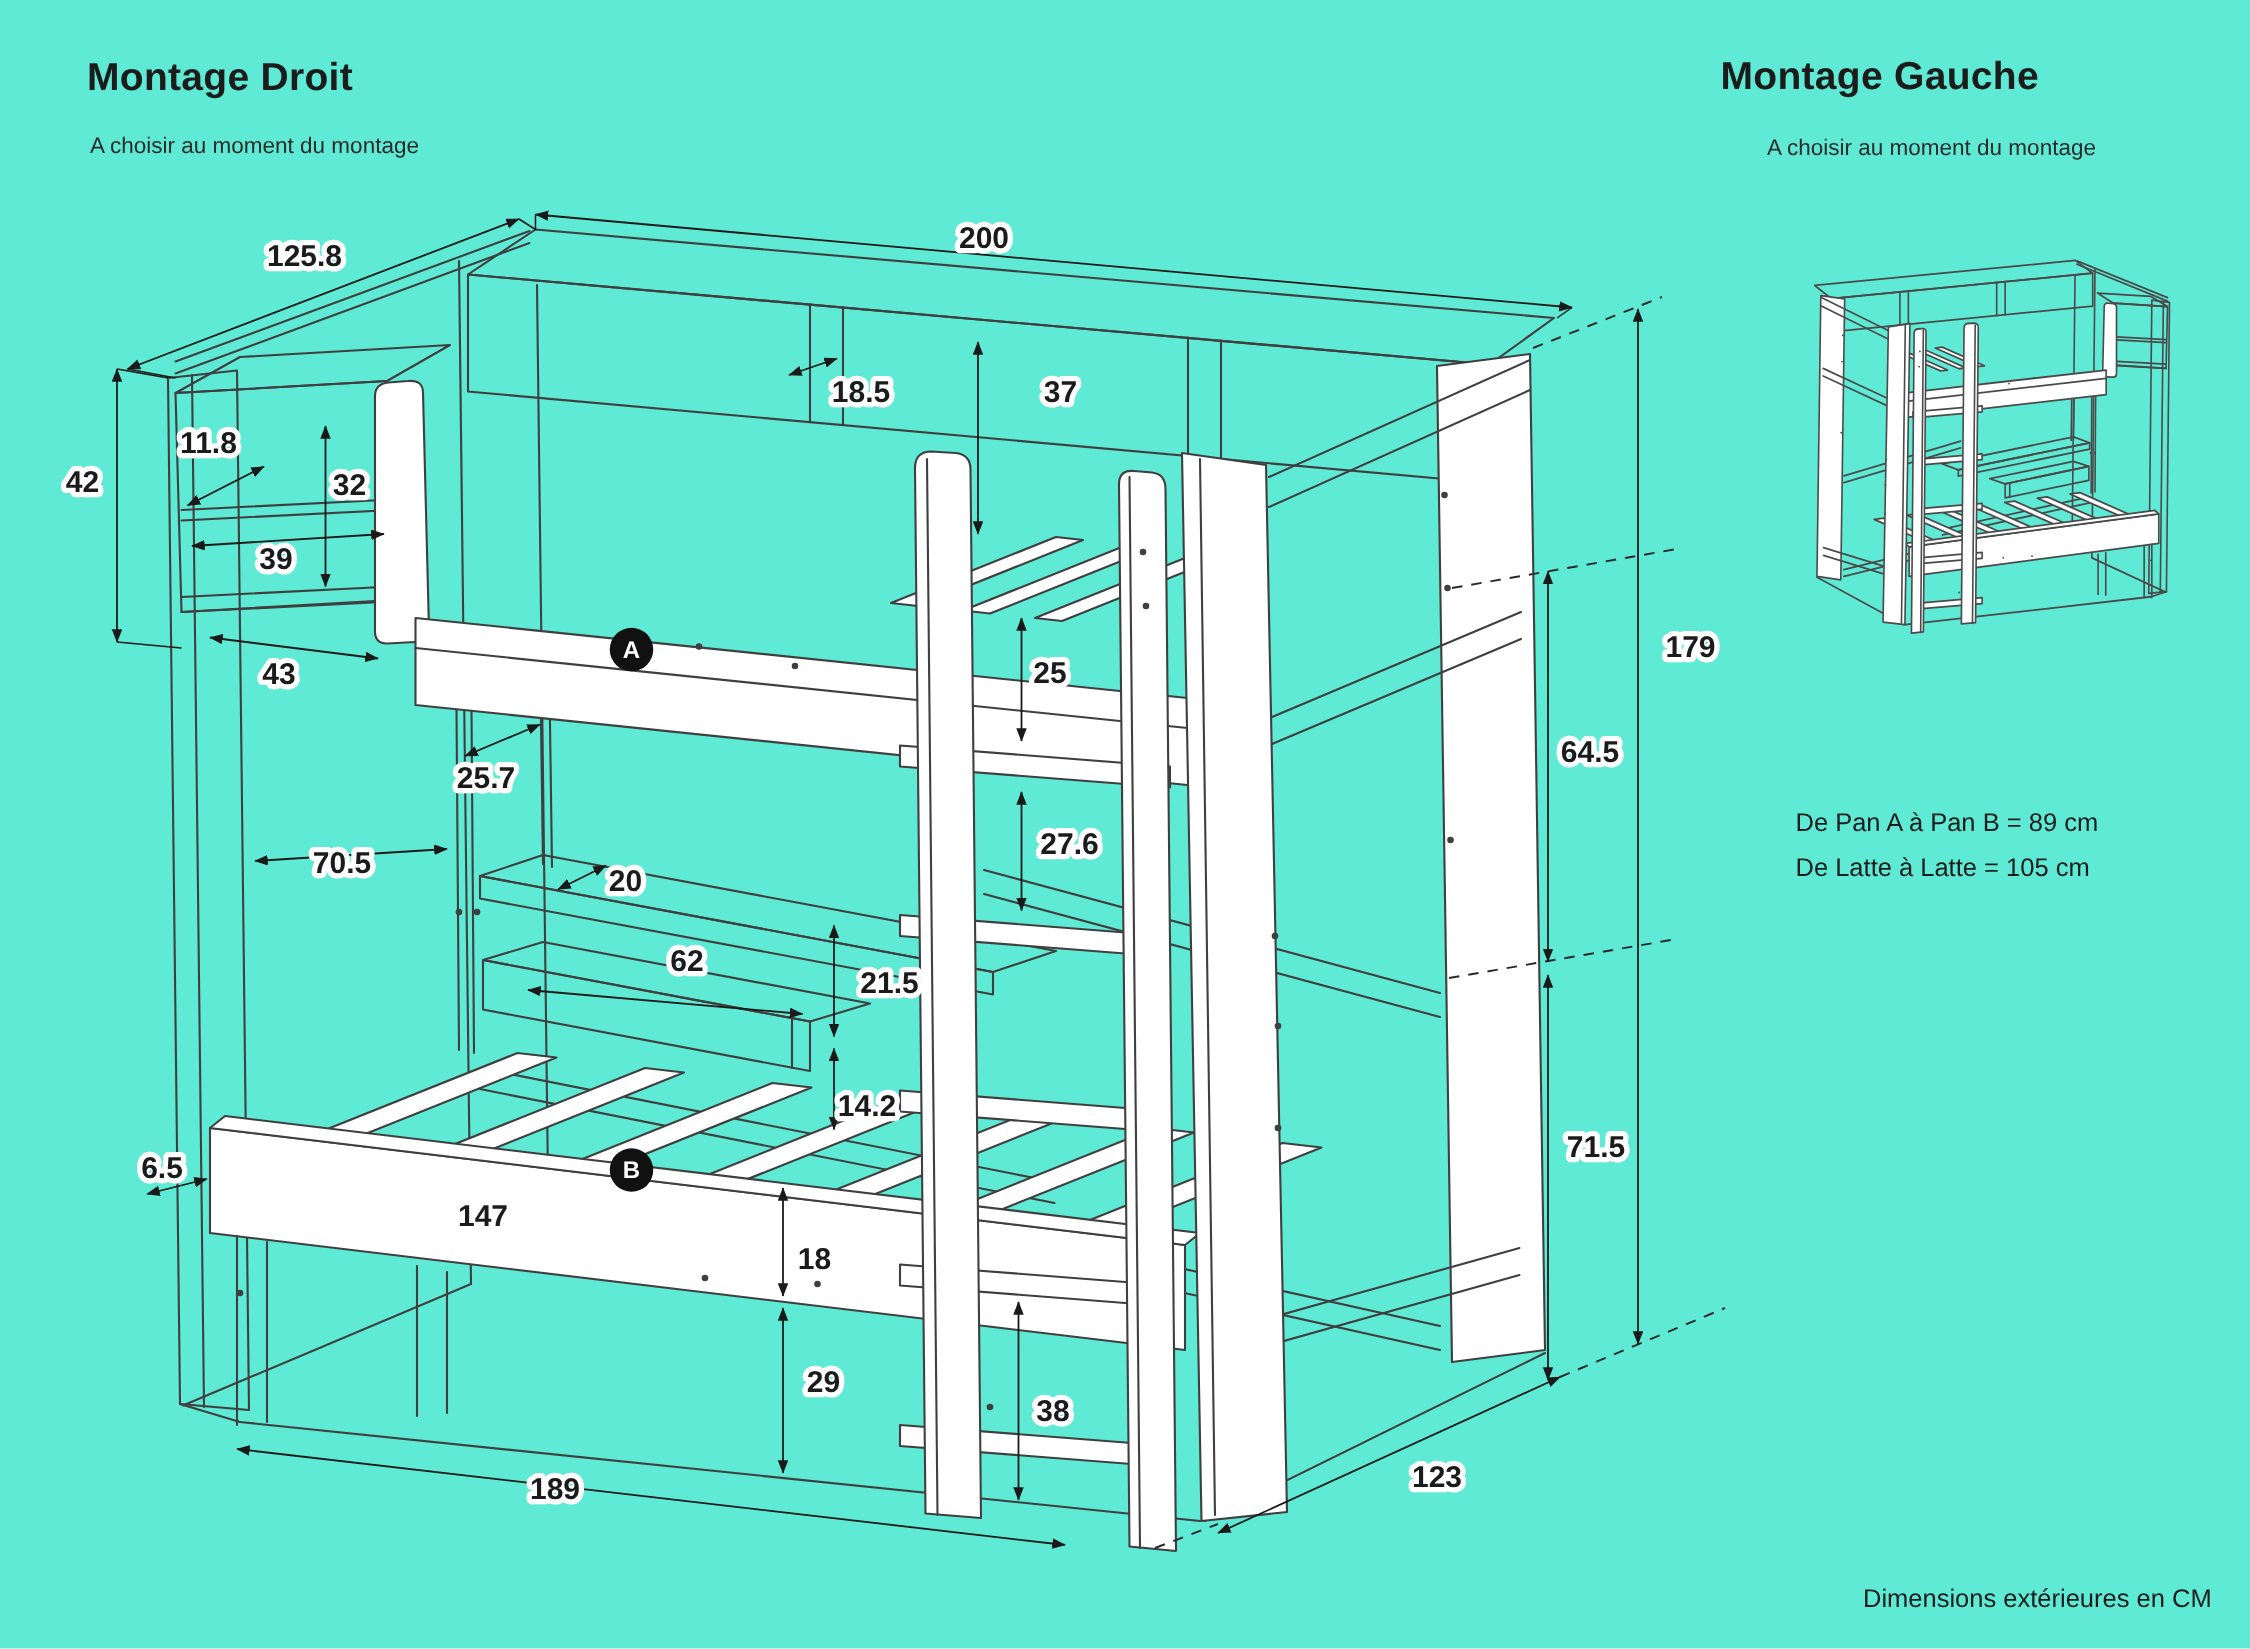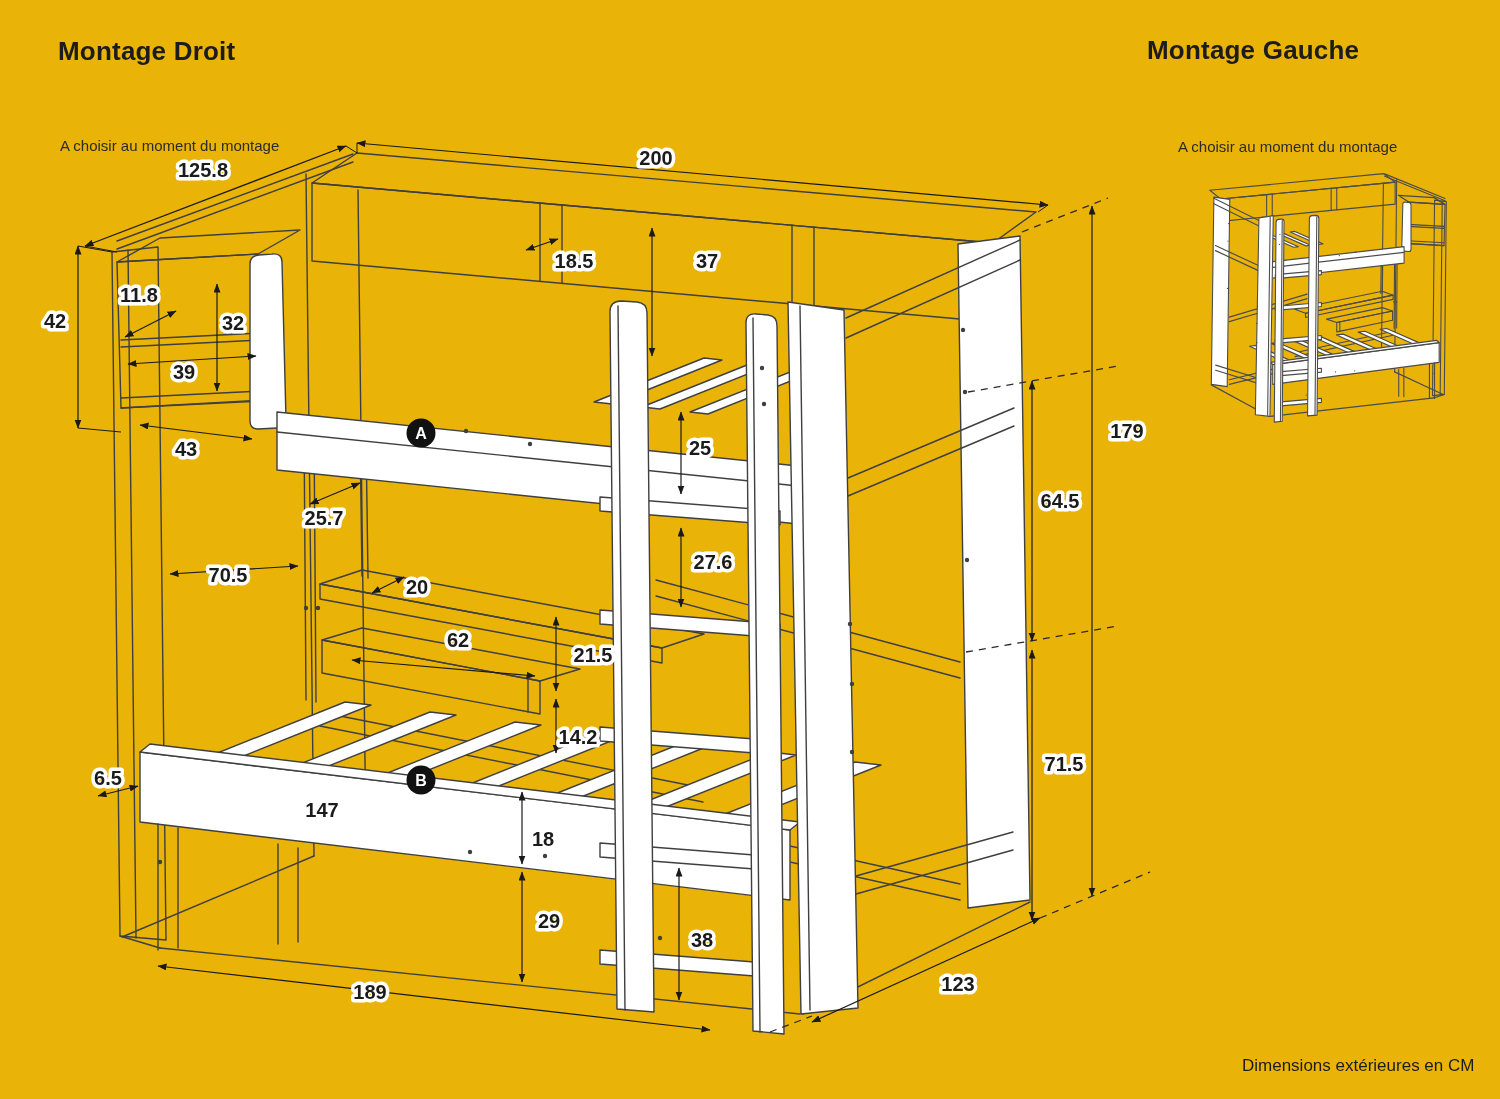--- a/index.html
+++ b/index.html
@@ -1,39 +1,43 @@
 <!DOCTYPE html>
 <html><head>
 <meta charset="utf-8">
 <style>
   html,body{margin:0;padding:0;background:#fff;}
-  .page{position:relative;width:1500px;height:1099px;background:#eab308;
+  .page{position:relative;width:1500px;height:1099px;background:#5eead4;
         font-family:"Liberation Sans",sans-serif;overflow:hidden;}
   .page svg{position:absolute;left:0;top:0;}
   .txt{position:absolute;color:#1c1c1c;white-space:nowrap;}
   .title{font-size:26px;font-weight:bold;letter-spacing:.2px;}
-  .subtitle{font-size:15px;color:#2b2b2b;margin-top:48px;}
+  .subtitle{font-size:15px;color:#2b2b2b;}
   .note{font-size:17px;line-height:30px;color:#1c1c1c;}
   .footer{font-size:17px;color:#1c1c1c;margin-left:44px;}
   .dim{font:bold 20px "Liberation Sans",sans-serif;fill:#1b1b1b;
        paint-order:stroke;stroke:#ffffff;stroke-width:7px;stroke-linejoin:round;
        text-anchor:middle;}
   .marker-letter{font:bold 16px "Liberation Sans",sans-serif;fill:#ffffff;text-anchor:middle;}
 </style>
 </head>
 <body>
 
 <div class="page">
 
   <div class="txt title" style="left:58px;top:36px;">Montage Droit</div>
   <div class="txt subtitle" style="left:60px;top:89px;">A choisir au moment du montage</div>
 
   <div class="txt title" style="left:1147px;top:35px;">Montage Gauche</div>
   <div class="txt subtitle" style="left:1178px;top:90px;">A choisir au moment du montage</div>
 
+  <div class="txt note" style="left:1197px;top:534px;">
+    <div>De Pan A à Pan B = 89 cm</div>
+    <div>De Latte à Latte = 105 cm</div>
+  </div>
 
   <div class="txt footer" style="left:1198px;top:1056px;">Dimensions extérieures en CM</div>
 
   <svg width="1500" height="1099" viewBox="0 0 1500 1099">
     <defs>
       <marker id="arr" markerWidth="10" markerHeight="8" refX="8.5" refY="3.5" orient="auto-start-reverse" markerUnits="userSpaceOnUse">
         <path d="M0,0 L9,3.5 L0,7 Z" fill="#1a1a1a"></path>
       </marker>
 
       <g id="bed-structure">

